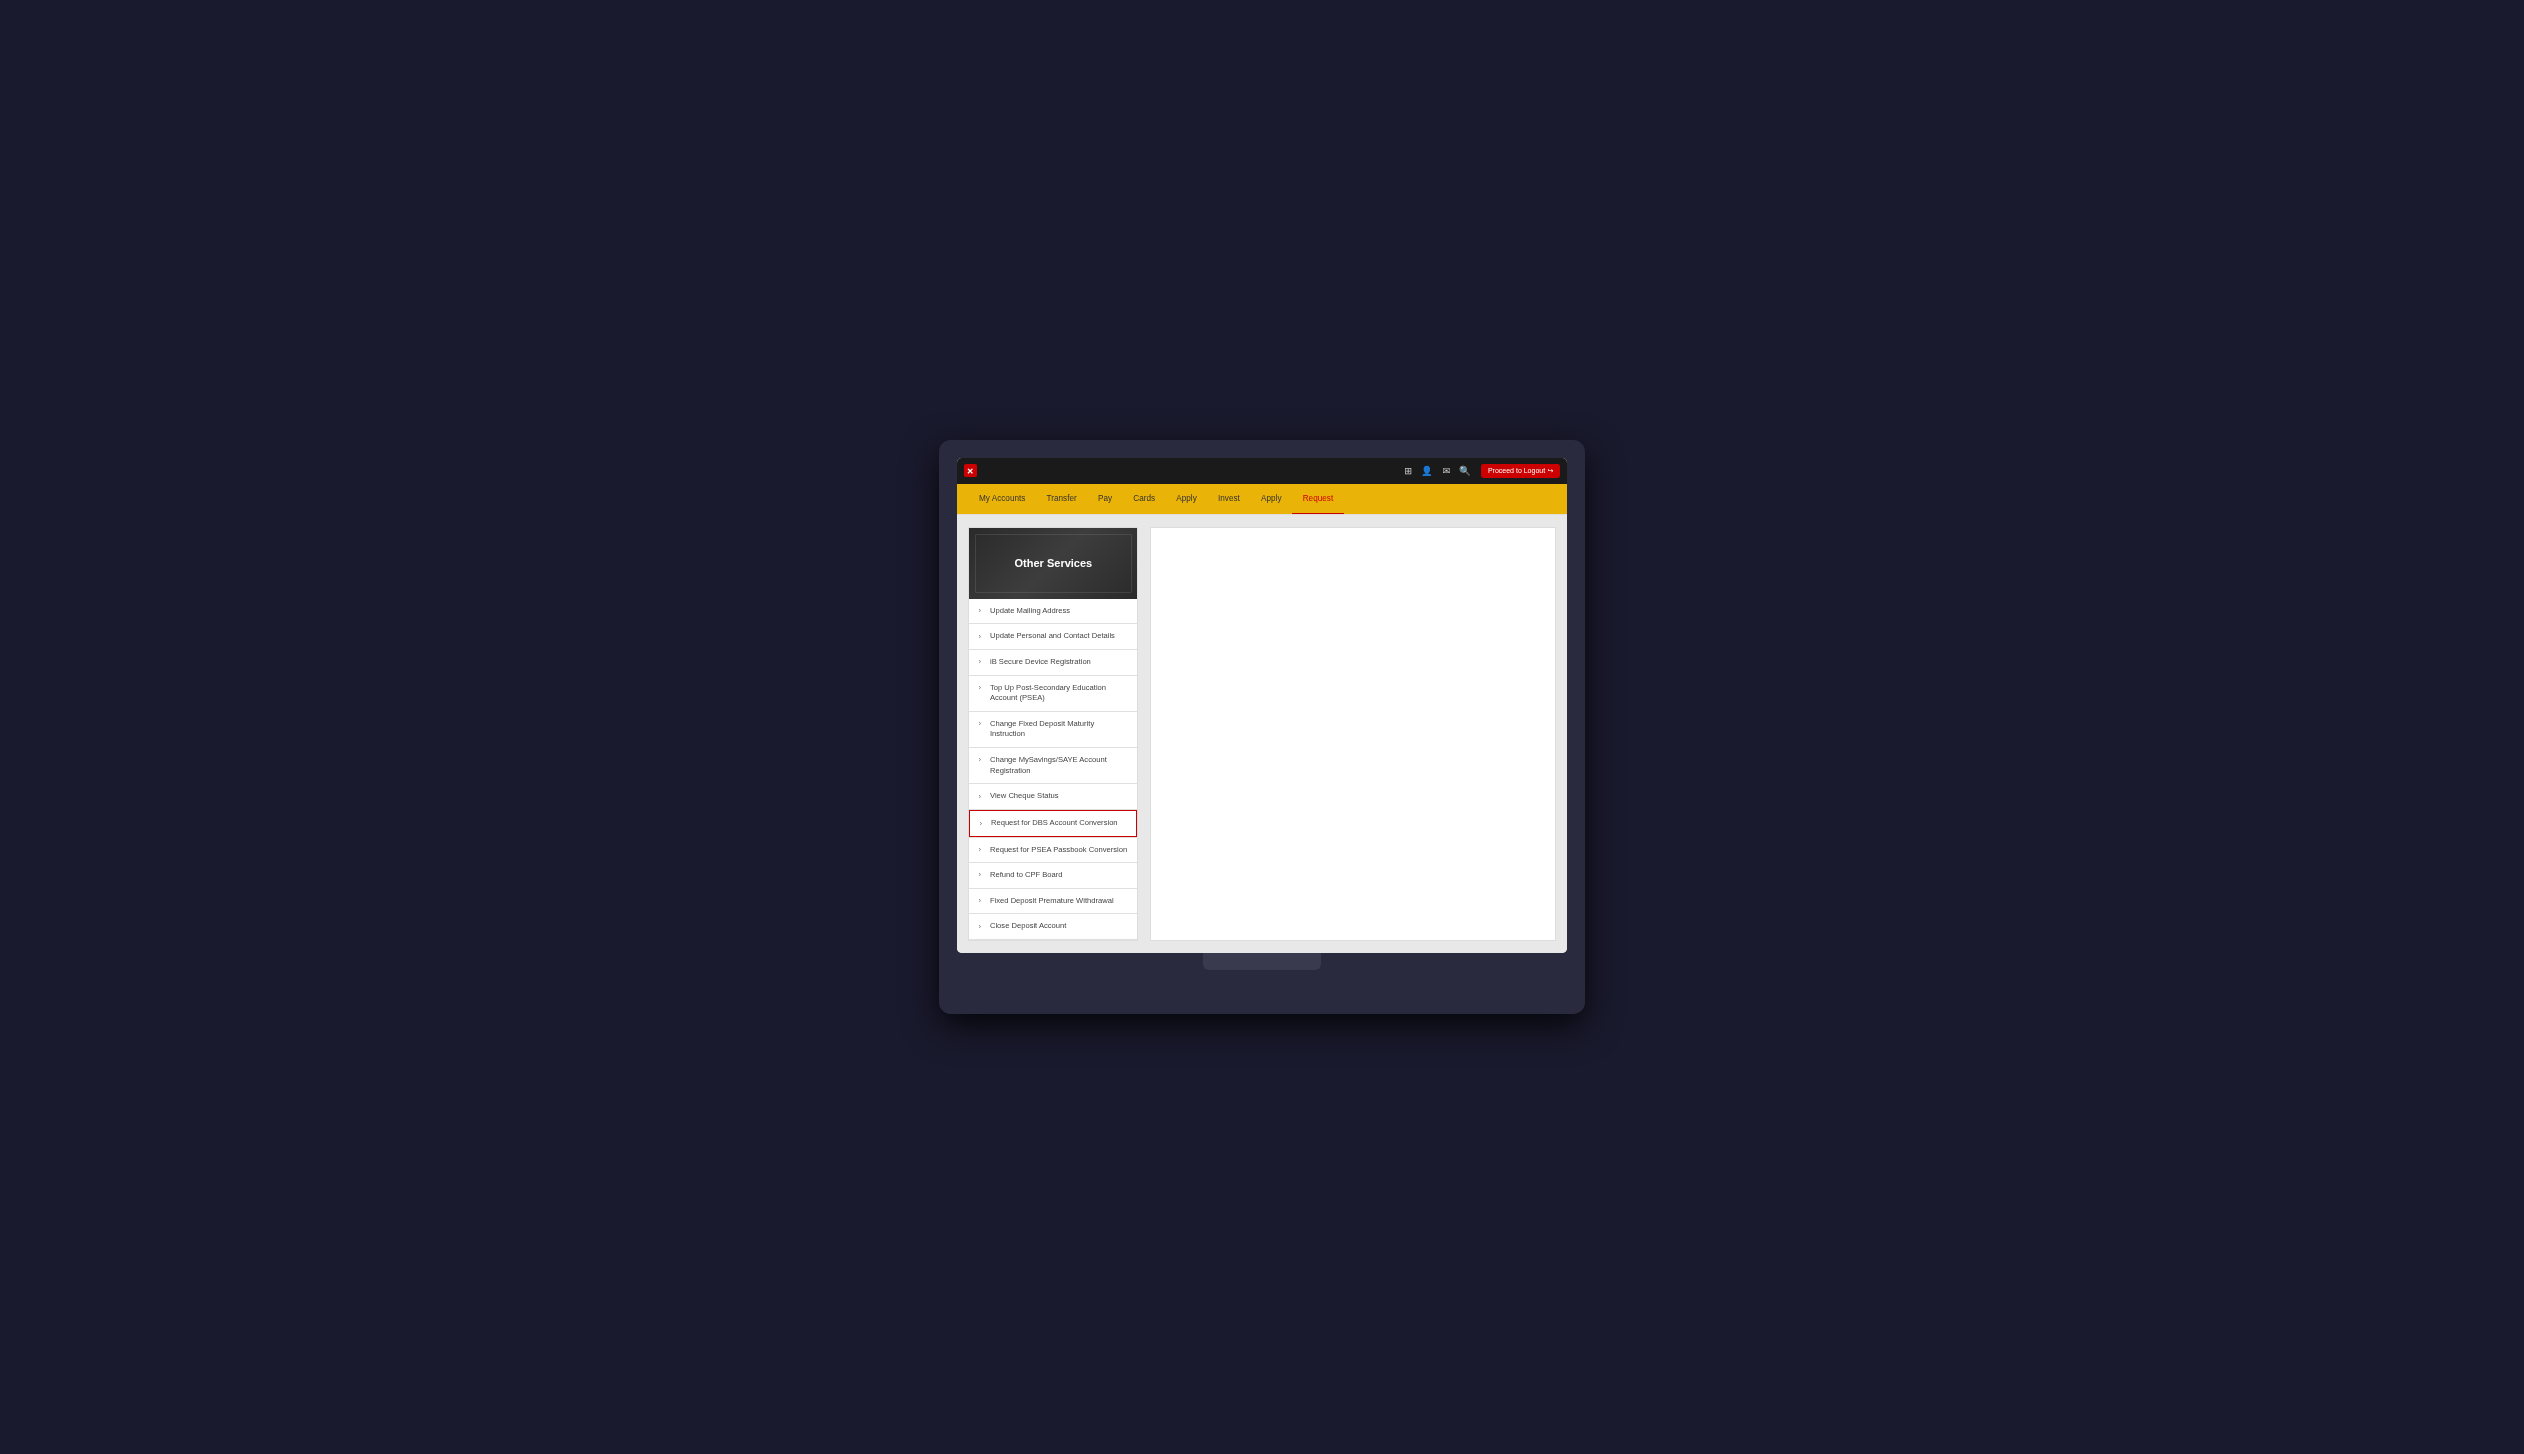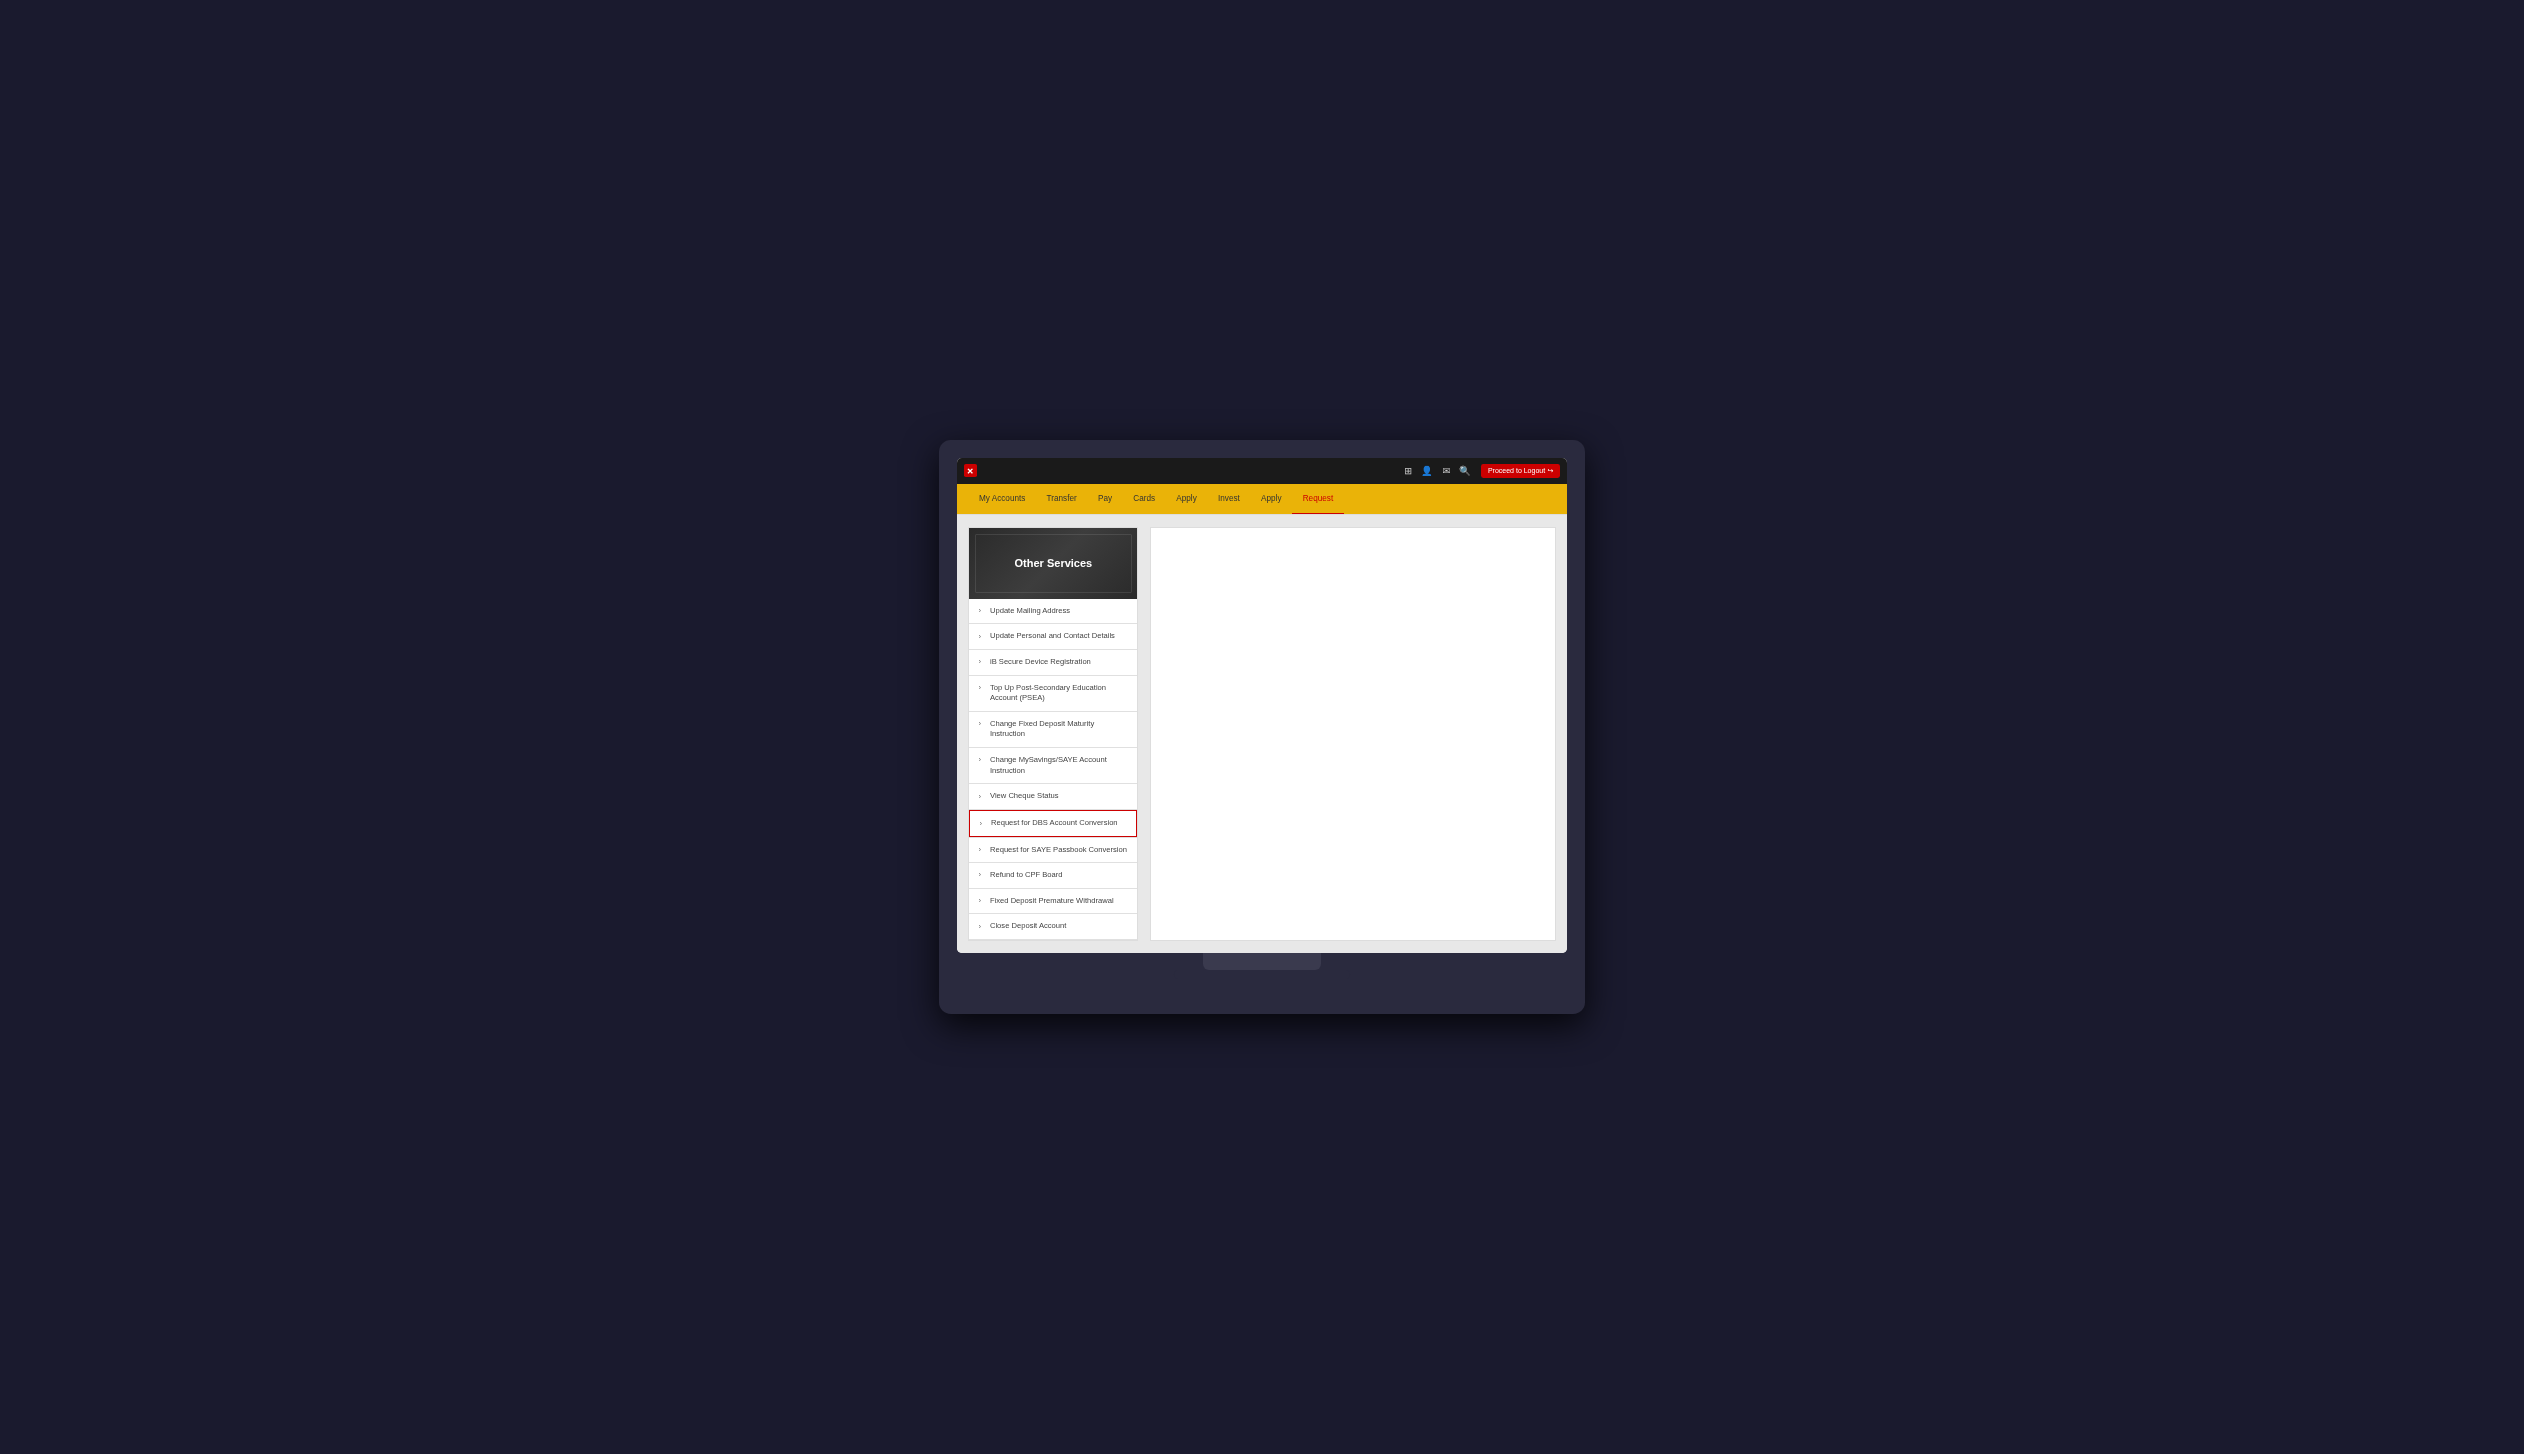--- a/index.html
+++ b/index.html
@@ -284,39 +284,39 @@
           </li>
           <li class="sidebar-menu-item">
             <a class="sidebar-menu-link">
               <span class="chevron">›</span>
               <span class="menu-text">Change Fixed Deposit Maturity Instruction</span>
             </a>
           </li>
           <li class="sidebar-menu-item">
             <a class="sidebar-menu-link">
               <span class="chevron">›</span>
-              <span class="menu-text">Change MySavings/SAYE Account Instruction</span>
+              <span class="menu-text">Change MySavings/SAYE Account Registration</span>
             </a>
           </li>
           <li class="sidebar-menu-item">
             <a class="sidebar-menu-link">
               <span class="chevron">›</span>
               <span class="menu-text">View Cheque Status</span>
             </a>
           </li>
           <li class="sidebar-menu-item">
             <a class="sidebar-menu-link highlighted">
               <span class="chevron">›</span>
               <span class="menu-text">Request for DBS Account Conversion</span>
             </a>
           </li>
           <li class="sidebar-menu-item">
             <a class="sidebar-menu-link">
               <span class="chevron">›</span>
-              <span class="menu-text">Request for SAYE Passbook Conversion</span>
+              <span class="menu-text">Request for PSEA Passbook Conversion</span>
             </a>
           </li>
           <li class="sidebar-menu-item">
             <a class="sidebar-menu-link">
               <span class="chevron">›</span>
               <span class="menu-text">Refund to CPF Board</span>
             </a>
           </li>
           <li class="sidebar-menu-item">
             <a class="sidebar-menu-link">

